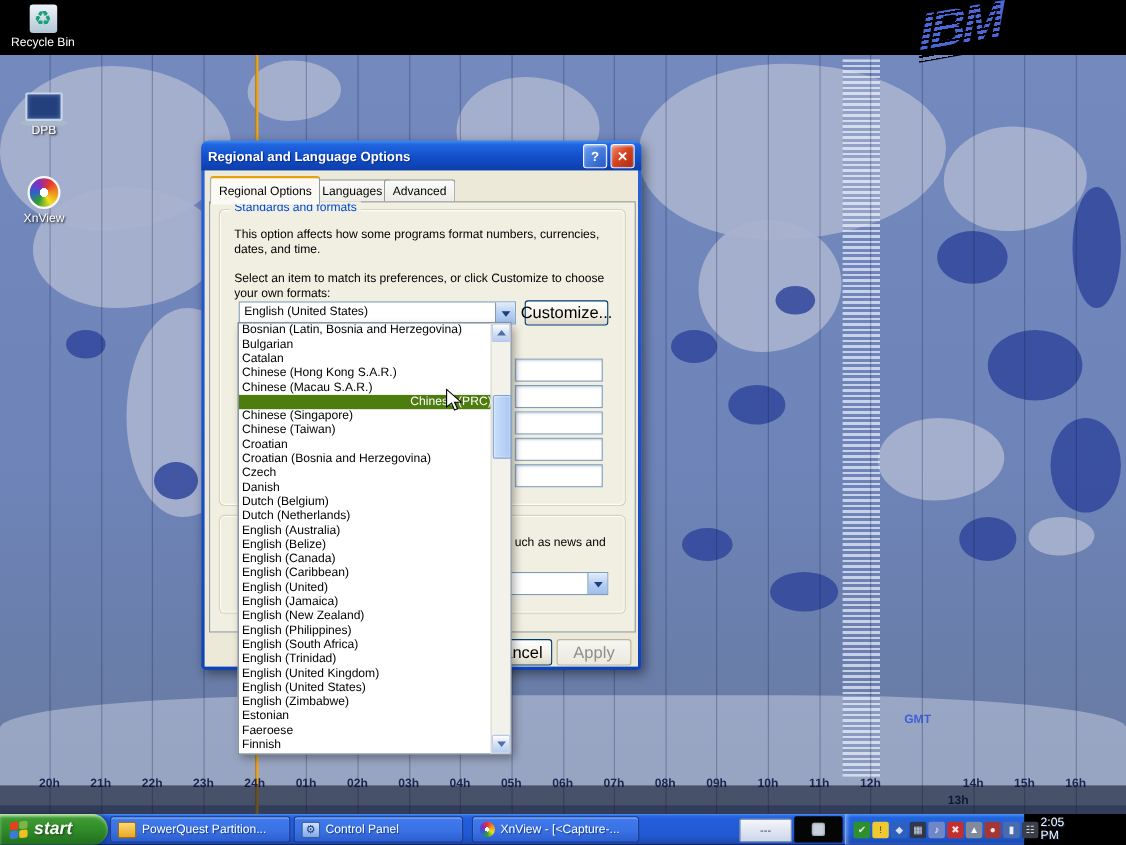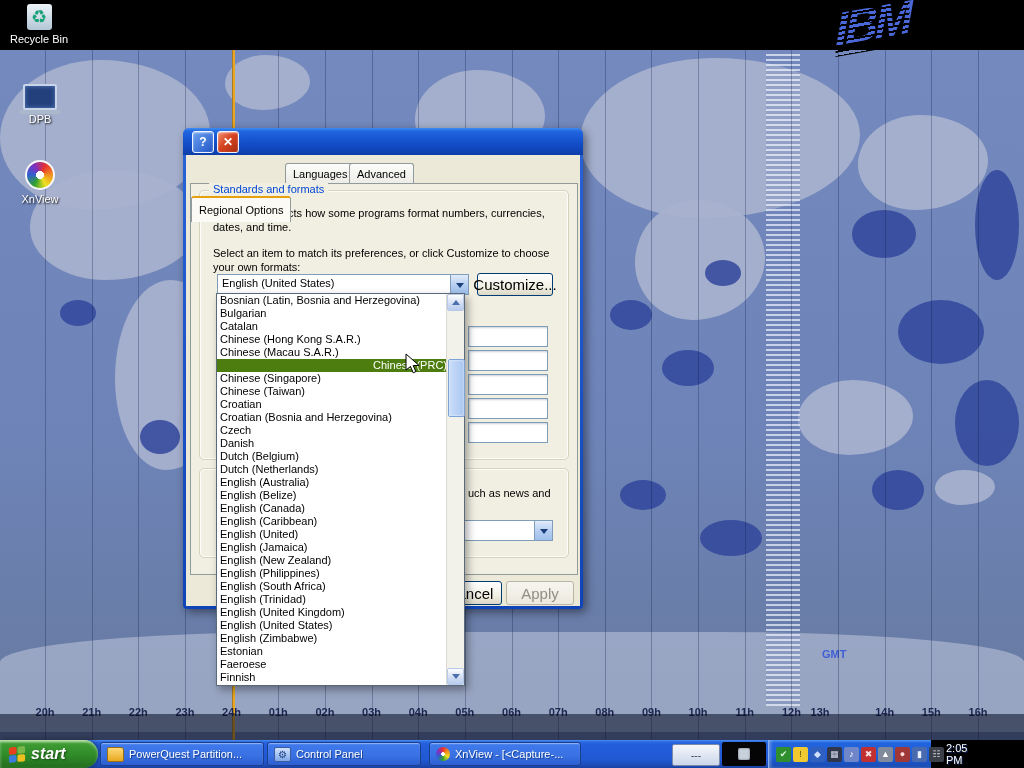--- a/index.html
+++ b/index.html
@@ -57,21 +57,21 @@
       display:flex;align-items:center;justify-content:center;color:#fff;font-weight:bold;font-size:12px;
       box-shadow:inset 0 1px 2px rgba(255,255,255,.6);}
   #btn-help{background:linear-gradient(135deg,#6ba1f0,#2257c8);}
   #btn-close{background:linear-gradient(135deg,#f09070,#d84420 45%,#a82c10);}
   #dlgbody{position:absolute;left:3px;right:3px;top:27px;bottom:3px;background:#ece9d8;}
 
   .tab{position:absolute;top:8px;height:20px;padding:0 7px;font-size:11px;display:flex;align-items:center;
       border:1px solid #919b9c;border-bottom:none;border-radius:3px 3px 0 0;color:#000;
       background:linear-gradient(180deg,#fcfcfb,#ecebe5);}
   .tab.active{top:5px;height:24px;background:#fbfaf4;z-index:3;border-top:2px solid #e5a10e;}
-  #tab-regional{left:5px;margin-top:36px;}
+  #tab-regional{left:5px;}
   #tab-languages{left:99px;}
   #tab-advanced{left:163px;}
 
   #tabpage{position:absolute;left:4px;top:28px;width:386px;height:390px;background:#f1efe2;
       border:1px solid #919b9c;z-index:2;}
   .grp{position:absolute;border:1px solid #d5d2bd;border-radius:5px;box-shadow:inset 0 0 0 1px #fdfdf8;}
   .grp-caption{position:absolute;top:-8px;left:9px;background:#f1efe2;padding:0 4px;font-size:11px;color:#0046d5;}
   .txt{position:absolute;font-size:11px;color:#000;line-height:14px;}
 
   .combo{position:absolute;background:#fff;border:1px solid #7f9db9;font-size:11px;display:flex;align-items:stretch;}
@@ -199,21 +199,21 @@
       <div class="tz" style="left: 590.8px;">08h</div>
       <div class="tzline" style="left: 651.45px;"></div>
       <div class="tz" style="left: 637.45px;">09h</div>
       <div class="tzline" style="left: 698.1px;"></div>
       <div class="tz" style="left: 684.1px;">10h</div>
       <div class="tzline" style="left: 744.75px;"></div>
       <div class="tz" style="left: 730.75px;">11h</div>
       <div class="tzline" style="left: 791.4px;"></div>
       <div class="tz" style="left: 777.4px;">12h</div>
       <div class="tzline" style="left: 838.05px;"></div>
-      <div class="tz" style="left: 806px;">13h</div>
+      <div class="tz" style="left: 857px; margin-top: 16px;">13h</div>
       <div class="tzline" style="left: 884.7px;"></div>
       <div class="tz" style="left: 870.7px;">14h</div>
       <div class="tzline" style="left: 931.35px;"></div>
       <div class="tz" style="left: 917.35px;">15h</div>
       <div class="tzline" style="left: 978px;"></div>
       <div class="tz" style="left: 964px;">16h</div>
     </div>
   <div id="map-bottom-shade"></div>
 </div>
 
@@ -232,20 +232,21 @@
   <div class="laptop-icon"></div>
   <div class="dlabel">DPB</div>
 </div>
 <div class="dicon" id="di-xnview">
   <div class="xnview-icon-big"></div>
   <div class="dlabel">XnView</div>
 </div>
 
 <div id="dialog">
   <div id="titlebar">
+    <span id="dlg-title">Regional and Language Options</span>
     <span class="tbtn" id="btn-help">?</span>
     <span class="tbtn" id="btn-close">✕</span>
   </div>
   <div id="dlgbody">
 
     <div class="tab active" id="tab-regional">Regional Options</div>
     <div class="tab" id="tab-languages">Languages</div>
     <div class="tab" id="tab-advanced">Advanced</div>
 
     <div id="tabpage">

